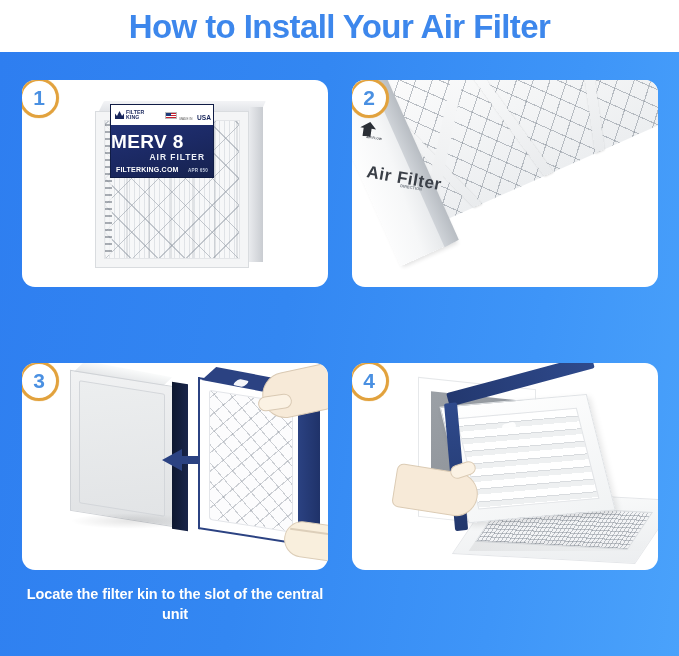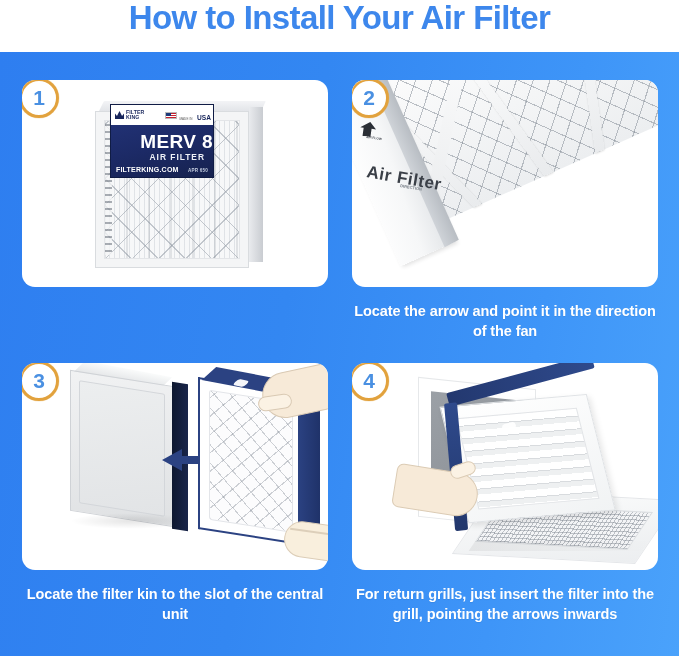--- a/index.html
+++ b/index.html
@@ -17,21 +17,21 @@
     overflow: hidden;
   }
 
   
   .header {
     position: absolute;
     left: 0; top: 0;
     width: 679px; height: 52px;
     background: #ffffff;
     display: flex;
-    align-items: flex-start;
+    align-items: center;
     justify-content: center;
   }
   .header-title {
     font-family: "Liberation Sans", sans-serif;
     font-size: 33px;
     font-weight: bold;
     letter-spacing: -0.6px;
     color: #3d87ec;
     white-space: nowrap;
     line-height: 1;
@@ -190,21 +190,21 @@
   }
   .p1-flag:before {
     content: ""; position: absolute; left: 0; top: 0;
     width: 5px; height: 3.5px; background: #1d3a7a;
   }
   .p1-usa-t { text-align: left; }
   .p1-madein { font-size: 3px; color: #555; line-height: 3.4px; letter-spacing: .1px; }
   .p1-usa-b { font-size: 6.6px; font-weight: bold; color: #17255b; line-height: 7px; }
   .p1-merv {
     position: absolute; left: 0; right: 0; top: 27px;
-    text-align: right;
+    text-align: left;
     color: #ffffff;
     font-size: 19px; font-weight: bold;
     letter-spacing: .4px; line-height: 19px;
   }
   .p1-af {
     position: absolute; right: 8px; top: 47px;
     color: #eef1f8; font-size: 8.4px; font-weight: bold; letter-spacing: 1px;
   }
   .p1-lbl-bot {
     position: absolute; left: 5px; right: 5px; bottom: 4px;
@@ -561,21 +561,20 @@
               <div class="p2-rail"></div>
               <div class="p2-rail-face"></div>
               <div class="p2-arrow"></div>
               <div class="p2-arrow-sub">AIR FLOW</div>
               <div class="p2-af">Air Filter</div>
               <div class="p2-af-sub">DIRECTION</div>
             </div>
           </div>
         </div>
       </div>
-      <div class="caption">Locate the arrow and point it in the direction of the fan</div>
     </div>
 
     <div class="step s3">
       <div class="card">
         <div class="badge">
           <span class="badge-num">3</span>
         </div>
         <div class="art p3">
           <div class="p3-slot-top"></div>
           <div class="p3-slot-face">
@@ -623,17 +622,16 @@
           <div class="p4-door">
             <div class="p4-louvers"></div>
           </div>
           <div class="p4-edge"></div>
           <div class="p4-edge2"></div>
           <div class="p4-edge-mark"></div>
           <div class="p4-hand"></div>
           <div class="p4-finger"></div>
         </div>
       </div>
-      <div class="caption">For return grills, just insert the filter into the grill, pointing the arrows inwards</div>
     </div>
 
   </div>
 </div>
 
 </body></html>

